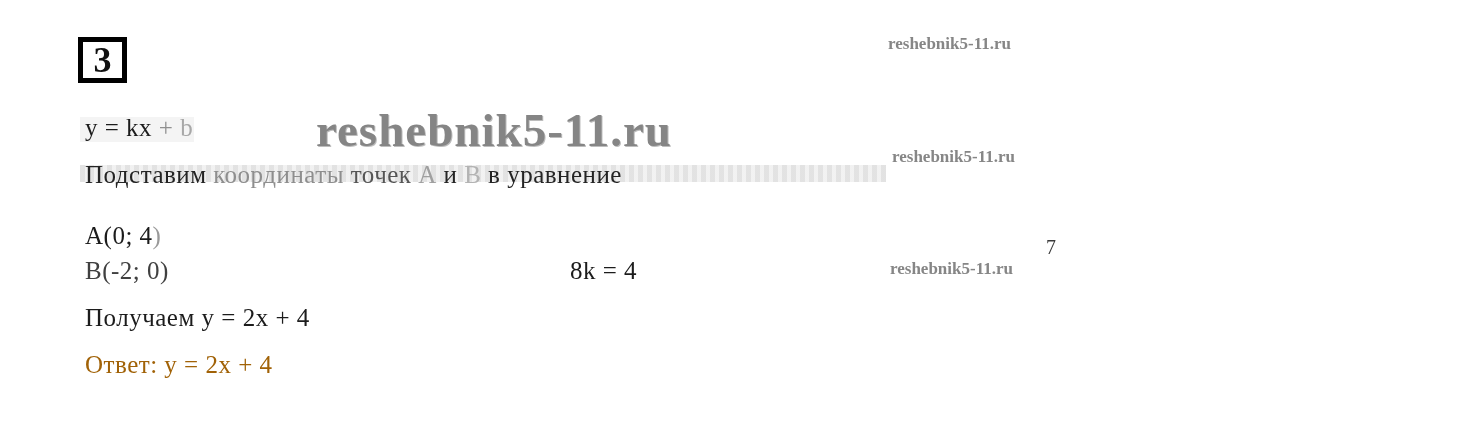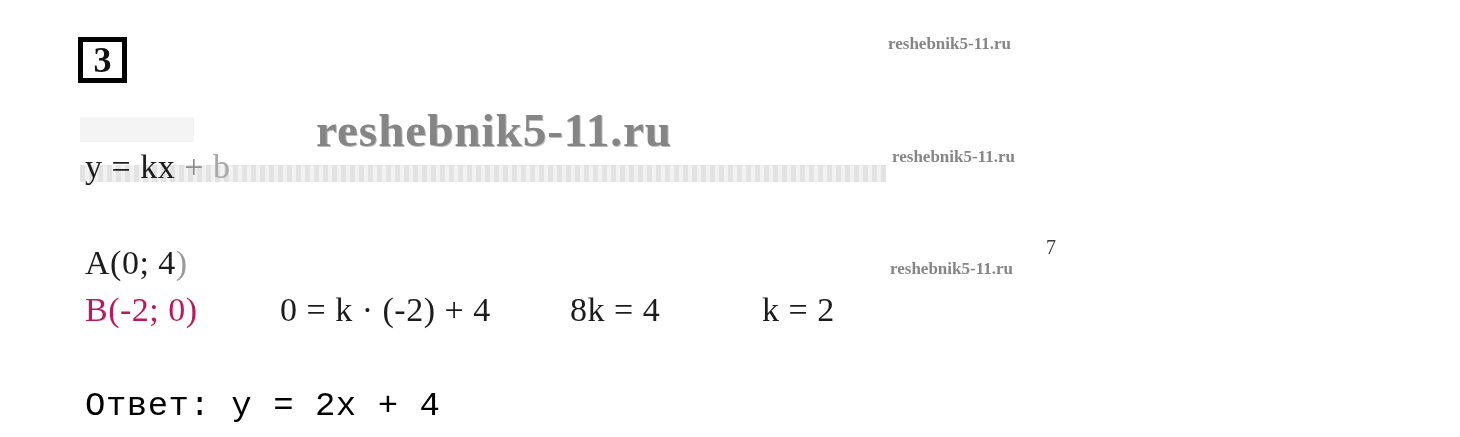--- a/index.html
+++ b/index.html
@@ -16,30 +16,29 @@
     width:39px;height:36px;
     border:5px solid #000;
     display:flex;align-items:center;justify-content:center;
   }
   .task-box span{
     font-weight:bold;font-size:36px;color:#111;line-height:1;
   }
   
   .line{
     position:absolute;left:85px;
-    font-size:34px;line-height:47px;
+    font-size:25px;line-height:47px;
     color:#1c1c1c;
     white-space:pre;
     letter-spacing:0.5px;
     z-index:2;
-    margin-top:39px;
   }
   .l1{top:104px}
   .l2{top:151px}
-  .l3{top:200px}
+  .l3{top:212px}
   .l4{top:247px}
   .l5{top:294px}
   .l6{top:341px}
   .c1{left:85px}
   .c2{left:280px}
   .c3{left:570px}
   .c4{left:762px}
   .l3.c3{left:575px}
   
   .wm-large{
@@ -92,24 +91,24 @@
   <div class="wm-small wm2" style="color: rgb(134, 134, 134);">reshebnik5-11.ru</div>
   <div class="wm-small wm3" style="color: rgb(134, 134, 134);">reshebnik5-11.ru</div>
   <div class="stray">7</div>
 
   <div class="task-box">
     <span>3</span>
   </div>
 
   <div class="line l1"><span style="color: rgb(28, 28, 28);">y = kx </span><span style="color: rgb(144, 144, 144);">+ </span><span style="color: rgb(168, 168, 168);">b</span></div>
 
+  <div class="line l2"><span style="color: rgb(36, 36, 36);">Подставим </span><span style="color: rgb(142, 142, 142);">координаты </span><span style="color: rgb(85, 85, 85);">точек </span><span style="color: rgb(160, 160, 160);">А </span><span style="color: rgb(36, 36, 36);">и </span><span style="color: rgb(179, 179, 179);">В </span><span style="color: rgb(36, 36, 36);">в уравнение</span></div>
 
   <div class="line l3 c1"><span style="color: rgb(28, 28, 28);">A(0; 4</span><span style="color: rgb(154, 154, 154);">)</span></div>
 
-  <div class="line l4 c1"><span style="color: #be185d;">B(-2; 0)</span></div>
-  <div class="line l4 c2"><span style="color: rgb(28, 28, 28);">0 = k · (-2) + 4</span></div>
+  <div class="line l4 c1"><span style="color: #404040;">B(-2; 0)</span></div>
   <div class="line l4 c3"><span style="color: rgb(28, 28, 28);">8k = 4</span></div>
-  <div class="line l4 c4"><span style="color: rgb(28, 28, 28);">k = 2</span></div>
 
+  <div class="line l5"><span style="color: rgb(28, 28, 28);">Получаем y = 2x + 4</span></div>
 
-  <div class="line l6"><span style="color: #000000; font-family: Liberation Mono, monospace;">Ответ: y = 2x + 4</span></div>
+  <div class="line l6"><span style="color: #a16207;">Ответ: y = 2x + 4</span></div>
 
 </div>
 
 </body></html>

